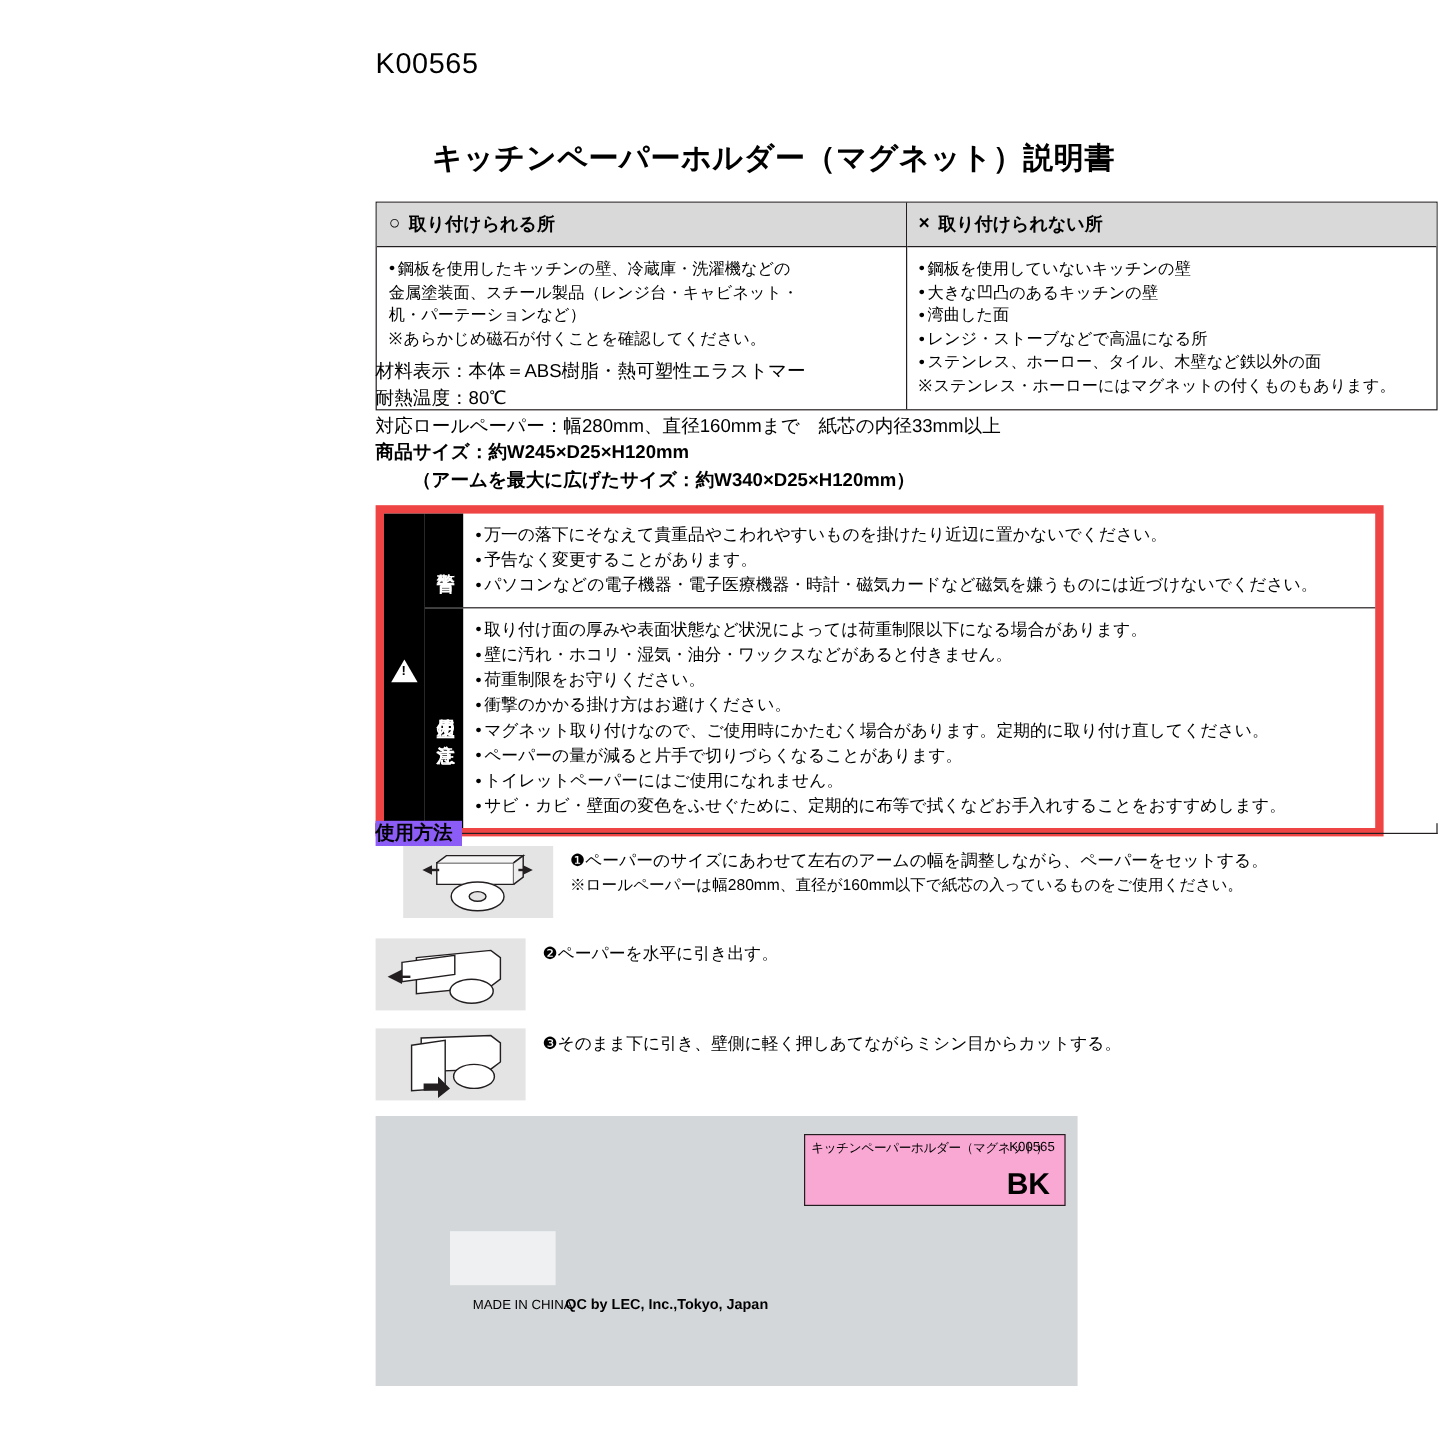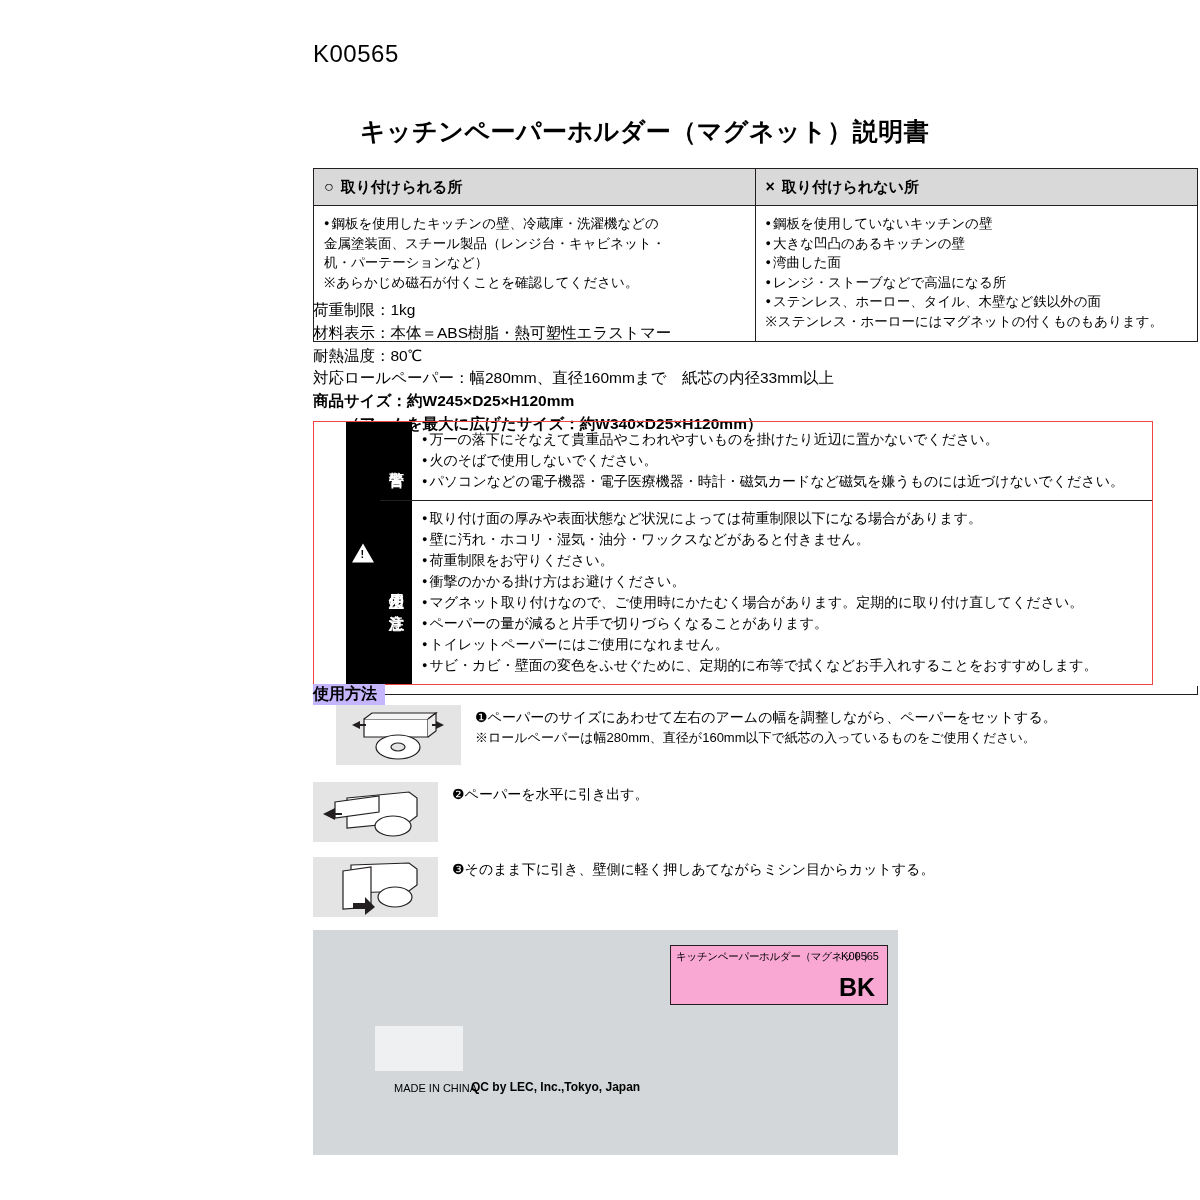--- a/index.html
+++ b/index.html
@@ -99,24 +99,23 @@
   }
   .spec div { white-space: nowrap; }
   .spec .b { font-weight: bold; }
 
   
   .warn-table {
     position: absolute;
     left: 313px;
     top: 421px;
     width: 840px;
-    border: 1px solid #ef4444;
+    border: 7px solid #ef4444;
     box-sizing: border-box;
     display: flex;
-    padding-left: 32px;
   }
   .warn-icon-col {
     width: 34px;
     background: #000;
     position: relative;
   }
   .warn-icon-col .tri {
     position: absolute;
     left: 50%;
     top: 50%;
@@ -161,21 +160,21 @@
   }
   .warn-body p { margin: 0; }
 
   
   .usage-head {
     position: absolute;
     left: 313px;
     top: 684px;
     font-size: 16px;
     font-weight: bold;
-    background: #c4b5fd;
+    background: #8b5cf6;
     padding-right: 8px;
     z-index: 2;
   }
   .usage-rule {
     position: absolute;
     left: 313px;
     top: 694px;
     width: 885px;
     height: 1px;
     background: #231f20;
@@ -319,38 +318,37 @@
         <p><span class="bullet"></span><span>大きな凹凸のあるキッチンの壁</span></p>
         <p><span class="bullet"></span><span>湾曲した面</span></p>
         <p><span class="bullet"></span><span>レンジ・ストーブなどで高温になる所</span></p>
         <p><span class="bullet"></span><span>ステンレス、ホーロー、タイル、木壁など鉄以外の面</span></p>
         <p><span class="note"></span><span>ステンレス・ホーローにはマグネットの付くものもあります。</span></p>
       </div>
     </div>
   </div>
 
   <div class="spec">
-    <div>荷重制限：1kg</div>
     <div>材料表示：本体＝ABS樹脂・熱可塑性エラストマー</div>
     <div>耐熱温度：80℃</div>
     <div>対応ロールペーパー：幅280mm、直径160mmまで　紙芯の内径33mm以上</div>
     <div class="b">商品サイズ：約W245×D25×H120mm</div>
     <div class="b">　　（アームを最大に広げたサイズ：約W340×D25×H120mm）</div>
   </div>
 
   <div class="warn-table">
     <div class="warn-icon-col">
       <div class="tri"></div>
     </div>
     <div class="warn-rows">
       <div class="warn-row top">
         <div class="warn-label">警告</div>
         <div class="warn-body">
           <p class="bold"><span class="bullet"></span><span>万一の落下にそなえて貴重品やこわれやすいものを掛けたり近辺に置かないでください。</span></p>
-          <p><span class="bullet"></span><span>火のそばで使用しないでください。</span></p>
+          <p><span class="bullet"></span><span>予告なく変更することがあります。</span></p>
           <p><span class="bullet"></span><span>パソコンなどの電子機器・電子医療機器・時計・磁気カードなど磁気を嫌うものには近づけないでください。</span></p>
         </div>
       </div>
       <div class="warn-row">
         <div class="warn-label">使用上の注意</div>
         <div class="warn-body">
           <p class="bold"><span class="bullet"></span><span>取り付け面の厚みや表面状態など状況によっては荷重制限以下になる場合があります。</span></p>
           <p><span class="bullet"></span><span>壁に汚れ・ホコリ・湿気・油分・ワックスなどがあると付きません。</span></p>
           <p><span class="bullet"></span><span>荷重制限をお守りください。</span></p>
           <p><span class="bullet"></span><span>衝撃のかかる掛け方はお避けください。</span></p>

